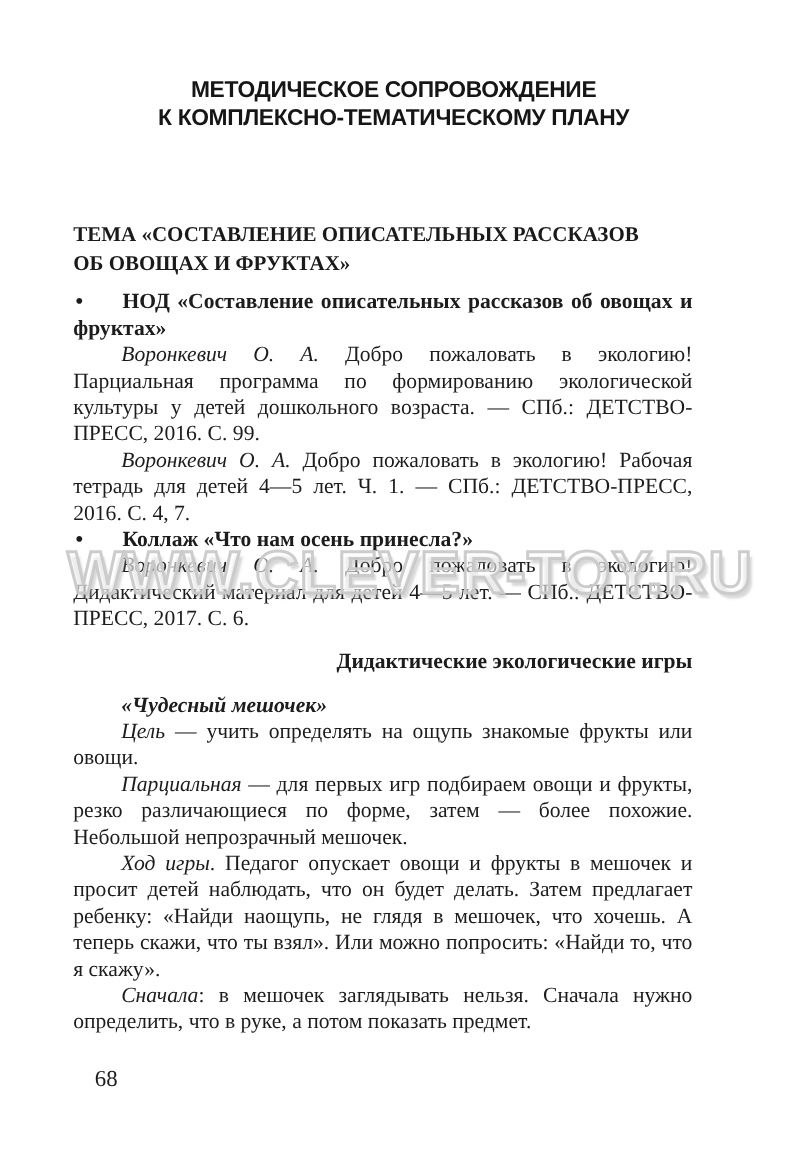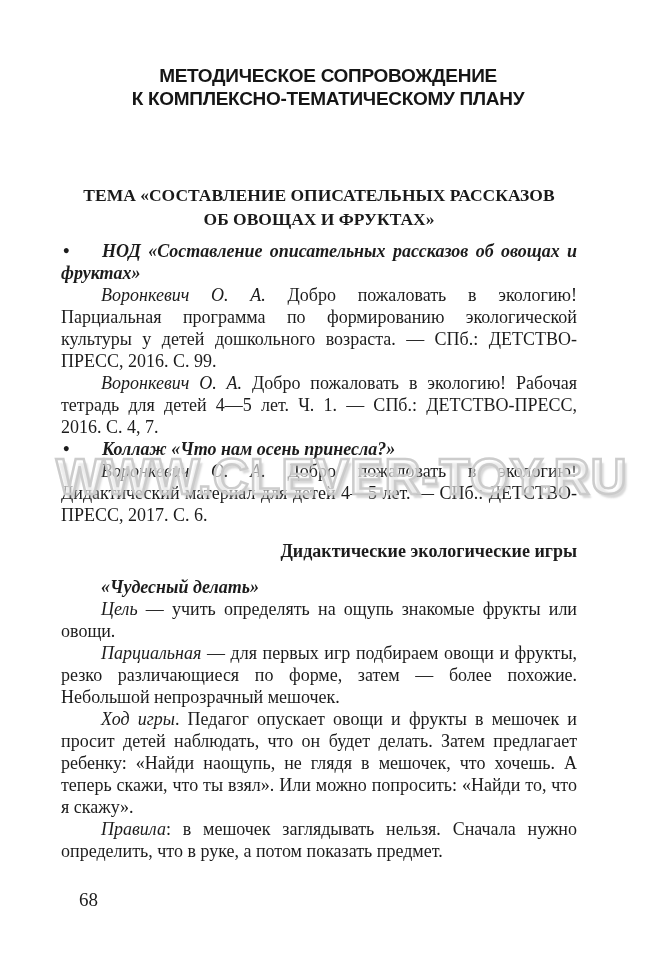--- a/index.html
+++ b/index.html
@@ -28,21 +28,20 @@
     line-height: 23px;
     letter-spacing: -0.3px;
     color: #161616;
   }
   .theme-heading {
     position: absolute;
     top: 183px;
     left: 61px;
     width: 516px;
     margin: 0;
-    text-align: center;
     font-size: 17.5px;
     font-weight: 700;
     line-height: 24px;
     color: #1a1a1a;
   }
   .body-text {
     position: absolute;
     top: 240px;
     left: 61px;
     width: 516px;
@@ -51,21 +50,21 @@
     text-align: justify;
     hyphens: auto;
     -webkit-hyphens: auto;
   }
   .body-text p { margin: 0; }
   .bullet-glyph {
     display: inline-block;
     width: 41px;
     text-indent: 2px;
   }
-  .bullet-line { font-weight: 700; font-style: italic; }
+  .bullet-line { font-weight: 700; }
   .ref { text-indent: 40px; }
   .lead { font-style: italic; margin-top: 32px; }
   .games-heading {
     margin-top: 12px !important;
     margin-bottom: 12px !important;
     text-align: right;
     font-weight: 700;
     font-size: 18px;
     line-height: 26px;
     text-indent: 0;
@@ -122,27 +121,27 @@
     <p class="bullet-line"><span class="bullet-glyph">•</span><span>НОД «Составление описательных рассказов об овощах и фруктах»</span></p>
     <p class="ref"><span class="lead">Воронкевич О. А.</span><span> Добро пожаловать в экологию! Парциальная программа по формированию экологической культуры у детей дошкольного возраста. — СПб.: ДЕТСТВО-ПРЕСС, 2016. С. 99.</span></p>
 
     <p class="ref"><span class="lead">Воронкевич О. А.</span><span> Добро пожаловать в экологию! Рабочая тетрадь для детей 4—5 лет. Ч. 1. — СПб.: ДЕТСТВО-ПРЕСС, 2016. С. 4, 7.</span></p>
 
     <p class="bullet-line"><span class="bullet-glyph">•</span><span>Коллаж «Что нам осень принесла?»</span></p>
     <p class="ref"><span class="lead">Воронкевич О. А.</span><span> Добро пожаловать в экологию! Дидактический материал для детей 4—5 лет. — СПб.: ДЕТСТВО-ПРЕСС, 2017. С. 6.</span></p>
 
     <p class="games-heading">Дидактические экологические игры</p>
 
-    <p class="game-title">«Чудесный делать»</p>
+    <p class="game-title">«Чудесный мешочек»</p>
 
     <p class="game-para"><span class="lead">Цель</span><span> — учить определять на ощупь знакомые фрукты или овощи.</span></p>
 
     <p class="game-para"><span class="lead">Парциальная</span><span> — для первых игр подбираем овощи и фрукты, резко различающиеся по форме, затем — более похожие. Небольшой непрозрачный мешочек.</span></p>
 
     <p class="game-para"><span class="lead">Ход игры</span><span>. Педагог опускает овощи и фрукты в мешочек и просит детей наблюдать, что он будет делать. Затем предлагает ребенку: «Найди наощупь, не глядя в мешочек, что хочешь. А теперь скажи, что ты взял». Или можно попросить: «Найди то, что я скажу».</span></p>
 
-    <p class="game-para"><span class="lead">Правила</span><span>: в мешочек заглядывать нельзя. Сначала нужно определить, что в руке, а потом показать предмет.</span></p>
+    <p class="game-para"><span class="lead">Сначала</span><span>: в мешочек заглядывать нельзя. Сначала нужно определить, что в руке, а потом показать предмет.</span></p>
 
   </div>
 
   <div class="page-number">68</div>
 
 </div>
 
 </body></html>

